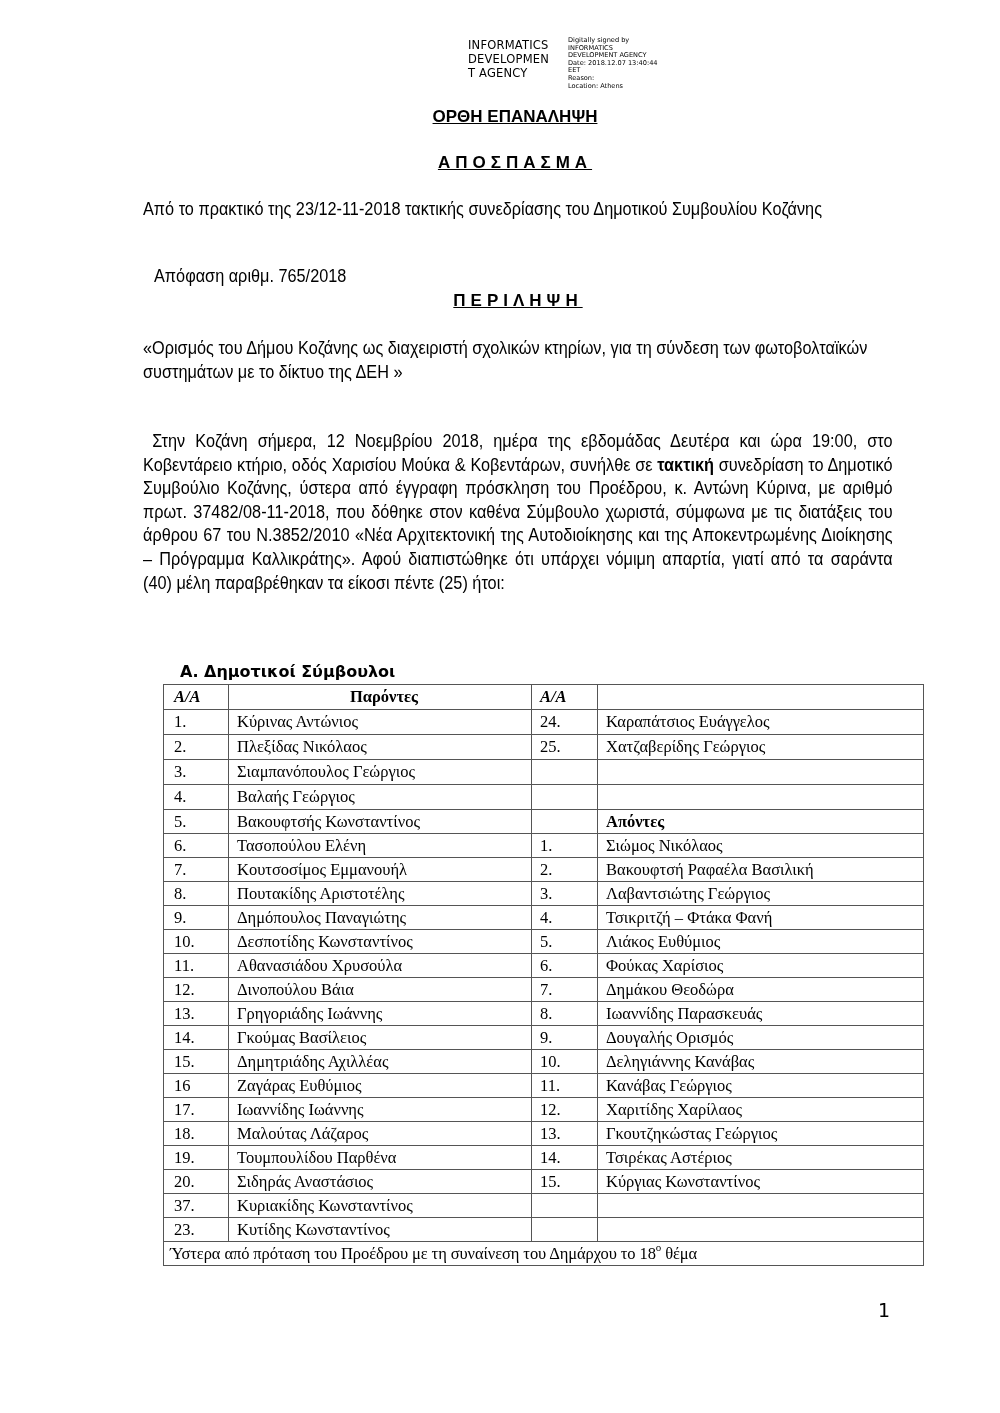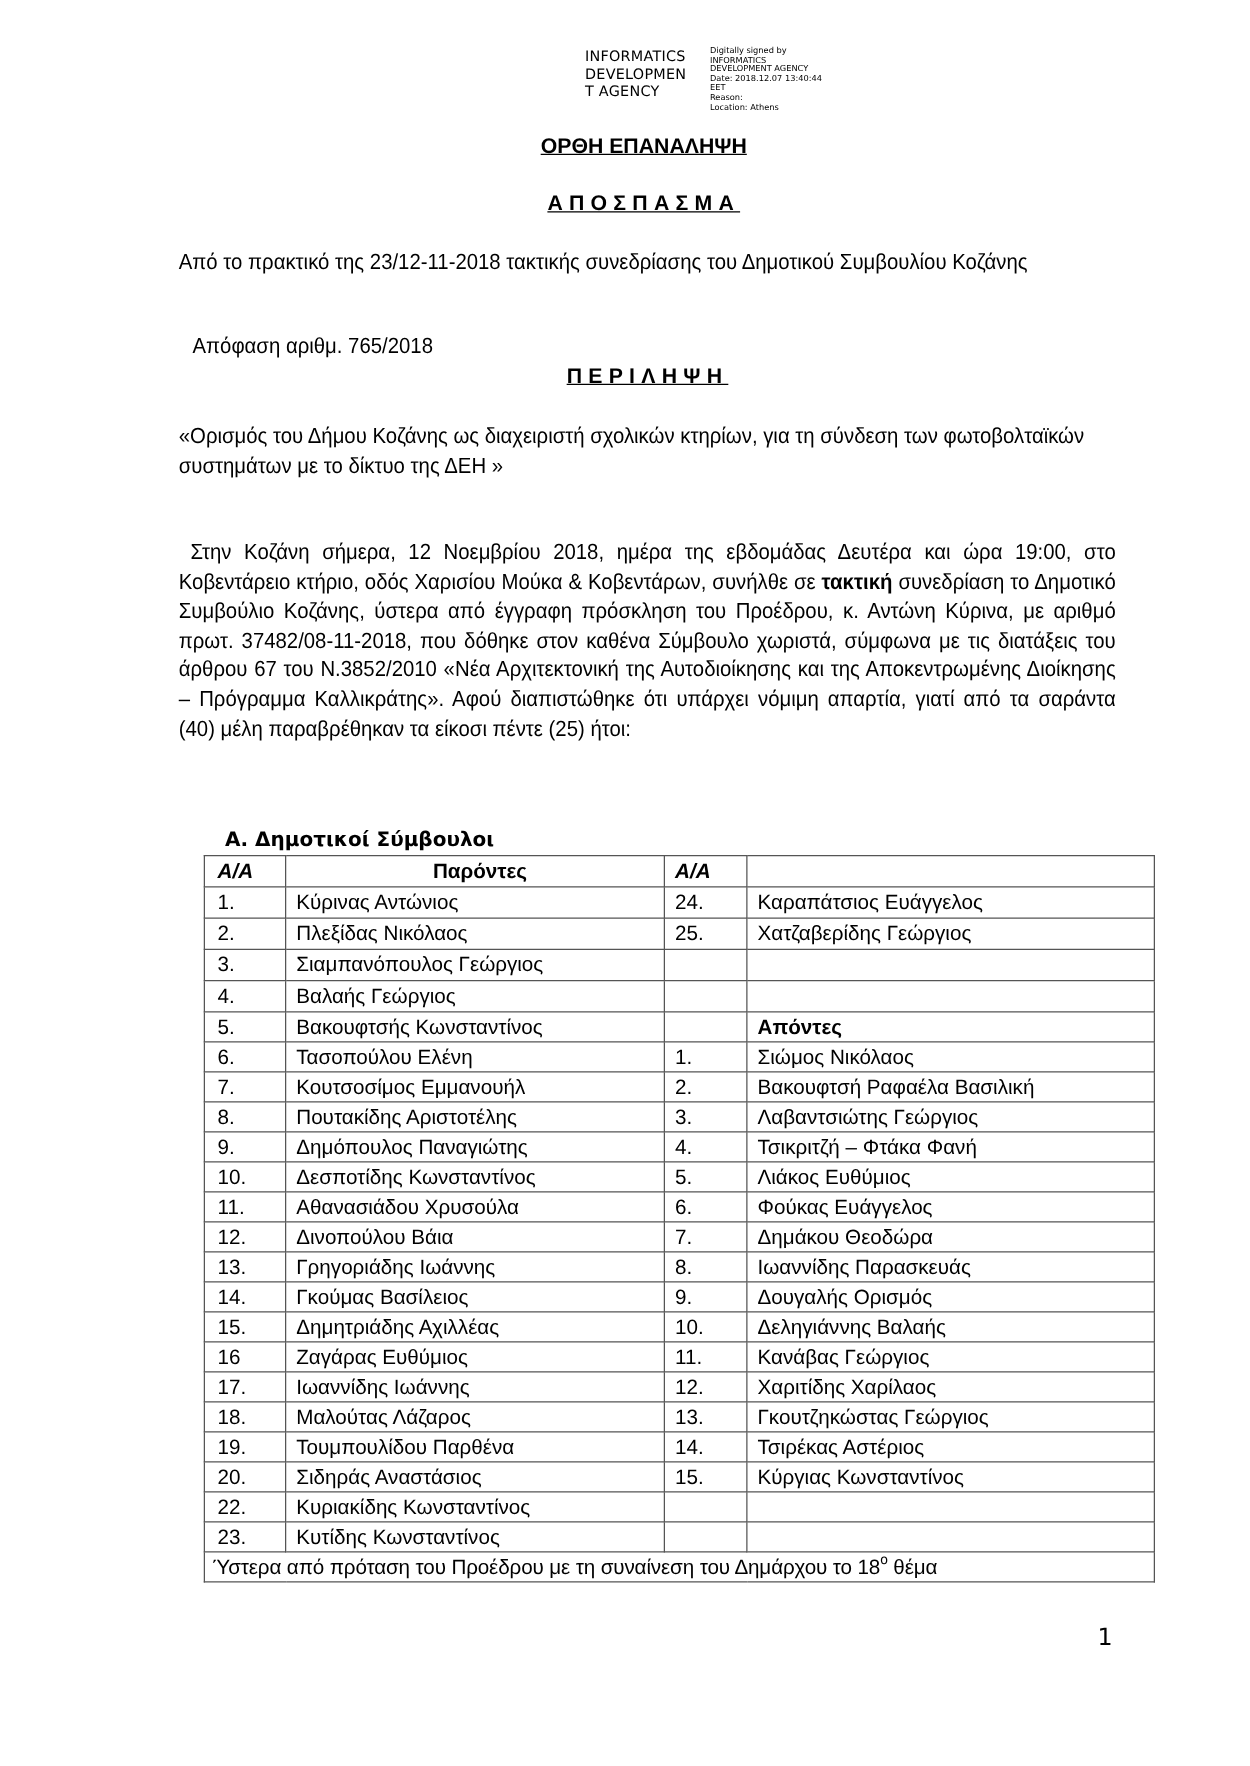--- a/index.html
+++ b/index.html
@@ -17,21 +17,21 @@
   #intro { left:143px; top:198px; width:750px; font-family:"Liberation Sans", sans-serif; font-size:17.5px; line-height:23px; text-align:justify; text-align-last:left; transform:scaleX(0.93); transform-origin:left top; width:806px; }
   #decision { left:154px; top:266px; font-family:"Liberation Sans", sans-serif; font-size:17.5px; transform:scaleX(0.93); transform-origin:left top; }
   #summary-title { left:0; width:1036px; top:291px; text-align:center; font-family:"Liberation Sans", sans-serif; font-weight:bold; font-size:17px; text-decoration:underline; letter-spacing:5px; }
   #subject { left:143px; top:336px; font-family:"Liberation Sans", sans-serif; font-size:17.5px; line-height:24px; width:820px; transform:scaleX(0.93); transform-origin:left top; }
 
   #body-text { left:143px; top:430px; width:806px; font-family:"Liberation Sans", sans-serif; font-size:17.5px; line-height:23.6px; text-align:justify; transform:scaleX(0.93); transform-origin:left top; }
   #body-text p { margin:0; text-indent:10px; }
 
   #section-title { left:180px; top:662px; font-family:"DejaVu Sans", sans-serif; font-weight:bold; font-size:16px; }
 
-  #council-table { left:163px; top:684px; border-collapse:collapse; font-family:Liberation Sans, sans-serif; font-size:16.5px; }
+  #council-table { left:163px; top:684px; border-collapse:collapse; font-family:Liberation Serif, serif; font-size:16.5px; }
   #council-table td { border:1px solid #555; padding:0 0 0 8px; height:23px; line-height:22px; white-space:nowrap; overflow:hidden; }
   #council-table td.c1 { width:54px; padding-left:10px; }
   #council-table td.c2 { width:294px;margin-left:36px; }
   #council-table td.c3 { width:57px; padding-left:8px; }
   #council-table td.c4 { width:317px; }
   #council-table tr.hdr td { font-weight:bold; }
   #council-table tr.hdr td.aa { font-style:italic; }
   #council-table tr.hdr td.c2 { text-align:center; }
   #council-table tr.tall td { height:24px; }
   #council-table td.bold { font-weight:bold; }
@@ -137,21 +137,21 @@
       <tr>
         <td class="c1">10.</td>
         <td class="c2">Δεσποτίδης Κωνσταντίνος</td>
         <td class="c3">5.</td>
         <td class="c4">Λιάκος Ευθύμιος</td>
       </tr>
       <tr>
         <td class="c1">11.</td>
         <td class="c2">Αθανασιάδου Χρυσούλα</td>
         <td class="c3">6.</td>
-        <td class="c4">Φούκας Ευάγγελος</td>
+        <td class="c4">Φούκας Χαρίσιος</td>
       </tr>
       <tr>
         <td class="c1">12.</td>
         <td class="c2">Δινοπούλου Βάια</td>
         <td class="c3">7.</td>
         <td class="c4">Δημάκου Θεοδώρα</td>
       </tr>
       <tr>
         <td class="c1">13.</td>
         <td class="c2">Γρηγοριάδης Ιωάννης</td>
@@ -161,21 +161,21 @@
       <tr>
         <td class="c1">14.</td>
         <td class="c2">Γκούμας Βασίλειος</td>
         <td class="c3">9.</td>
         <td class="c4">Δουγαλής Ορισμός</td>
       </tr>
       <tr>
         <td class="c1">15.</td>
         <td class="c2">Δημητριάδης Αχιλλέας</td>
         <td class="c3">10.</td>
-        <td class="c4">Δεληγιάννης Βαλαής</td>
+        <td class="c4">Δεληγιάννης Κανάβας</td>
       </tr>
       <tr>
         <td class="c1">16</td>
         <td class="c2">Ζαγάρας Ευθύμιος</td>
         <td class="c3">11.</td>
         <td class="c4">Κανάβας Γεώργιος</td>
       </tr>
       <tr>
         <td class="c1">17.</td>
         <td class="c2">Ιωαννίδης Ιωάννης</td>
@@ -194,21 +194,21 @@
         <td class="c3">14.</td>
         <td class="c4">Τσιρέκας Αστέριος</td>
       </tr>
       <tr>
         <td class="c1">20.</td>
         <td class="c2">Σιδηράς Αναστάσιος</td>
         <td class="c3">15.</td>
         <td class="c4">Κύργιας Κωνσταντίνος</td>
       </tr>
       <tr>
-        <td class="c1">22.</td>
+        <td class="c1">37.</td>
         <td class="c2">Κυριακίδης Κωνσταντίνος</td>
         <td class="c3"></td>
         <td class="c4"></td>
       </tr>
       <tr>
         <td class="c1">23.</td>
         <td class="c2">Κυτίδης Κωνσταντίνος</td>
         <td class="c3"></td>
         <td class="c4"></td>
       </tr>

